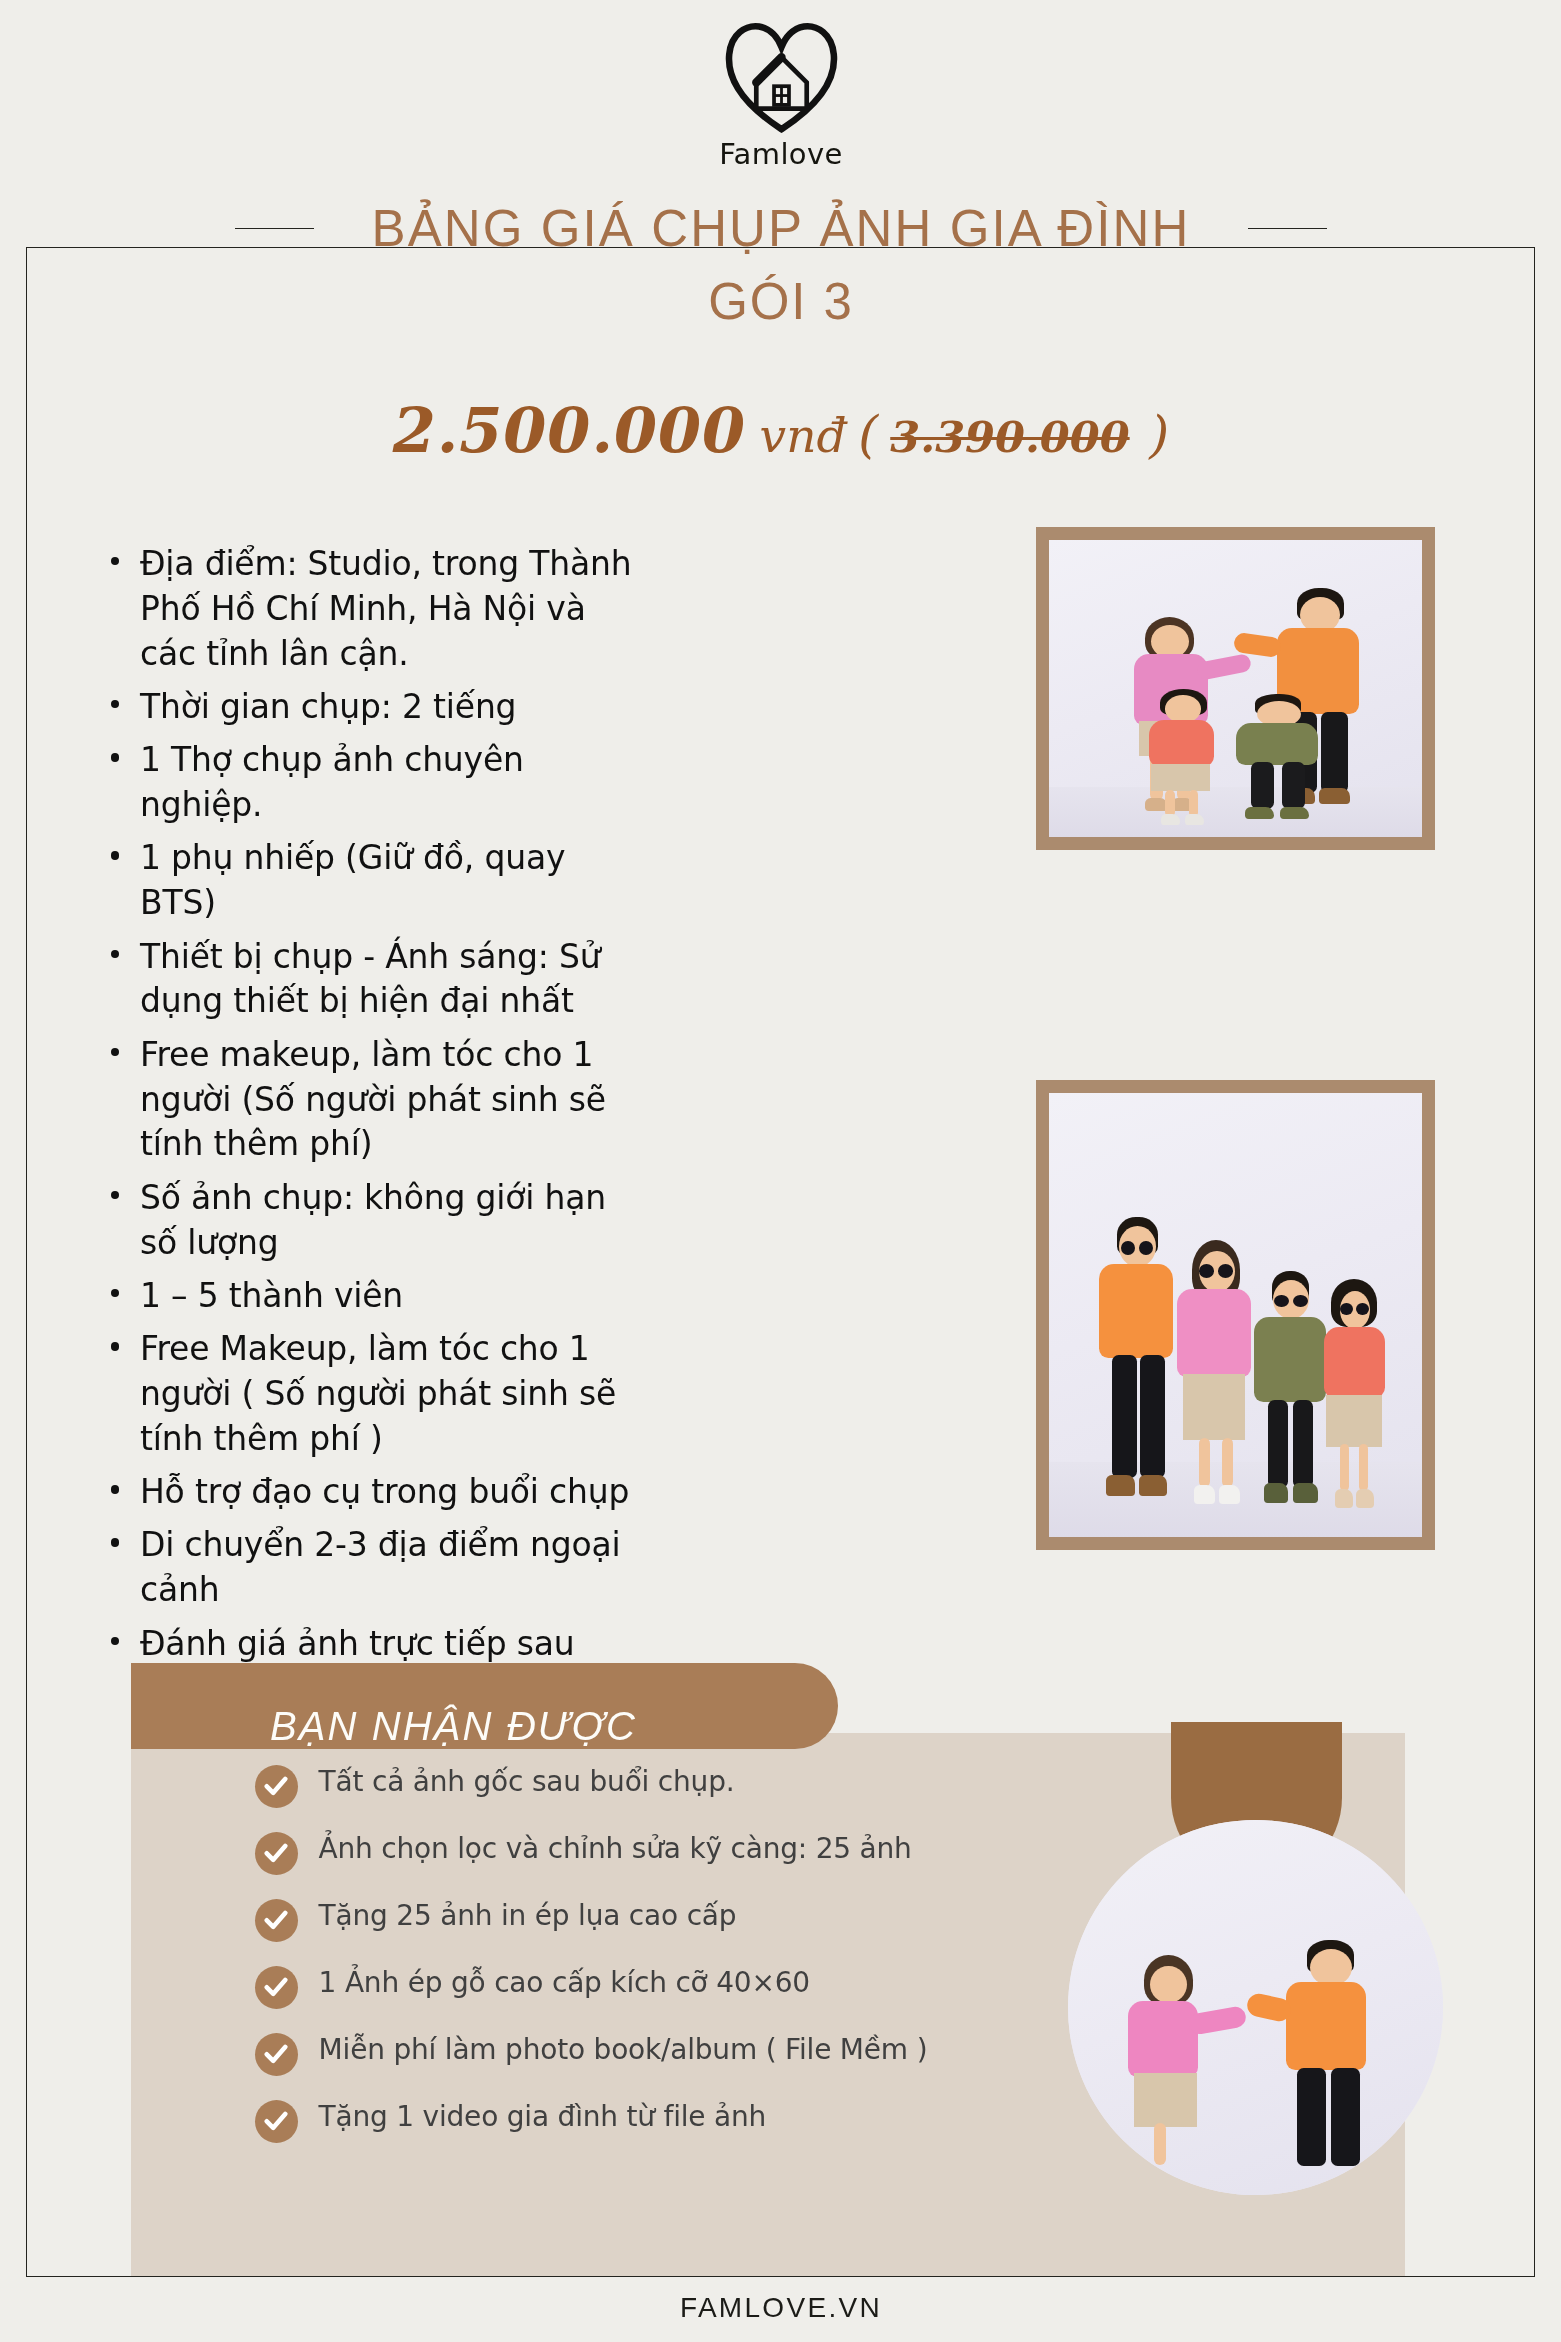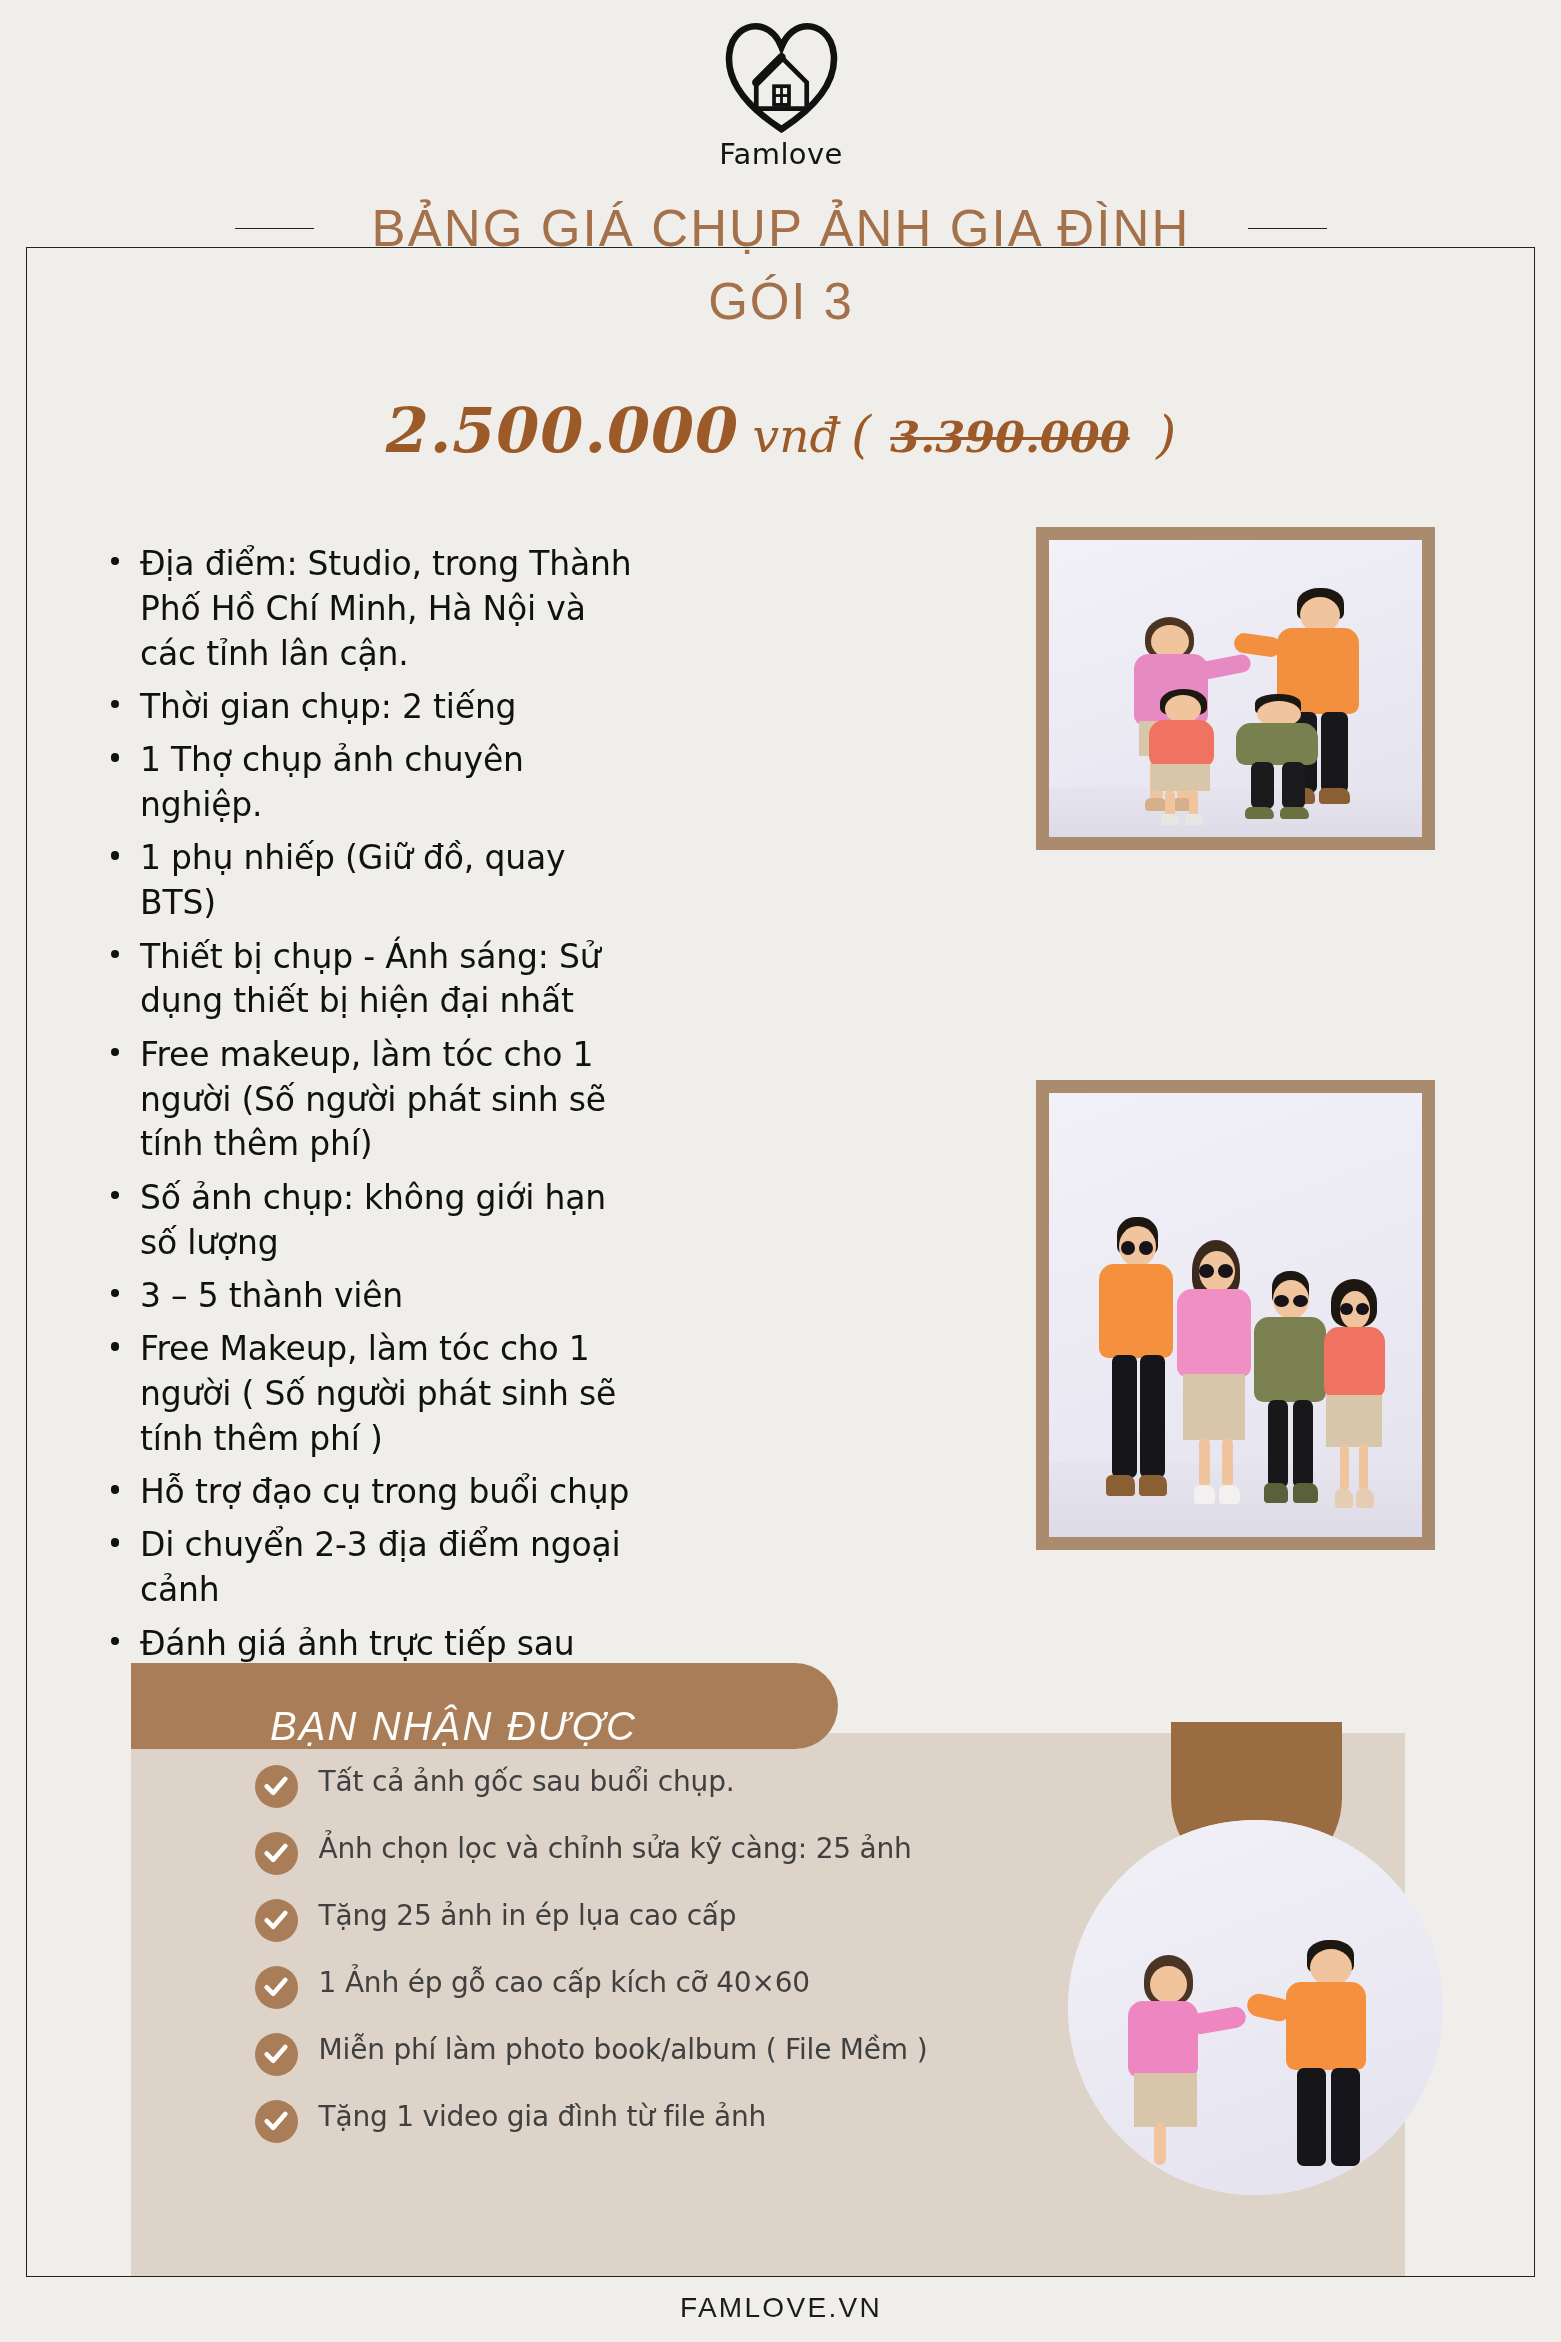--- a/index.html
+++ b/index.html
@@ -114,21 +114,21 @@
     margin-left: 7.5px;
   }
   .price-old {
     font-family: "DejaVu Serif", serif;
     font-style: italic;
     font-weight: 700;
     font-size: 43px;
     color: #9b5a28;
     text-decoration: line-through;
     text-decoration-thickness: 2.8px;
-    margin: 0 15px;
+    margin: 0 8px;
   }
 
   
   .bullets {
     position: absolute;
     left: 103px;
     top: 542px;
     width: 543px;
     list-style: none;
   }
@@ -311,21 +311,21 @@
   </div>
 
   <ul class="bullets">
     <li>Địa điểm:  Studio, trong Thành Phố Hồ Chí Minh, Hà Nội và các tỉnh lân cận.</li>
     <li>Thời gian chụp: 2 tiếng</li>
     <li>1 Thợ chụp ảnh chuyên nghiệp.</li>
     <li>1 phụ nhiếp (Giữ đồ, quay BTS)</li>
     <li>Thiết bị chụp - Ánh sáng: Sử dụng thiết bị hiện đại nhất</li>
     <li>Free makeup, làm tóc cho 1 người (Số người phát sinh sẽ tính thêm phí)</li>
     <li>Số ảnh chụp: không giới hạn số lượng</li>
-    <li>3 – 5 thành viên</li>
+    <li>1 – 5 thành viên</li>
     <li>Free Makeup, làm tóc cho 1 người ( Số người phát sinh sẽ tính thêm phí )</li>
     <li>Hỗ trợ đạo cụ trong buổi chụp</li>
     <li>Di chuyển 2-3 địa điểm ngoại cảnh</li>
     <li>Đánh giá ảnh trực tiếp sau buổi chụp.</li>
   </ul>
 
   <div class="photo-frame" id="photo-1">
     <div class="inner">
       <div class="stage"></div>
         <div class="floor"></div>

